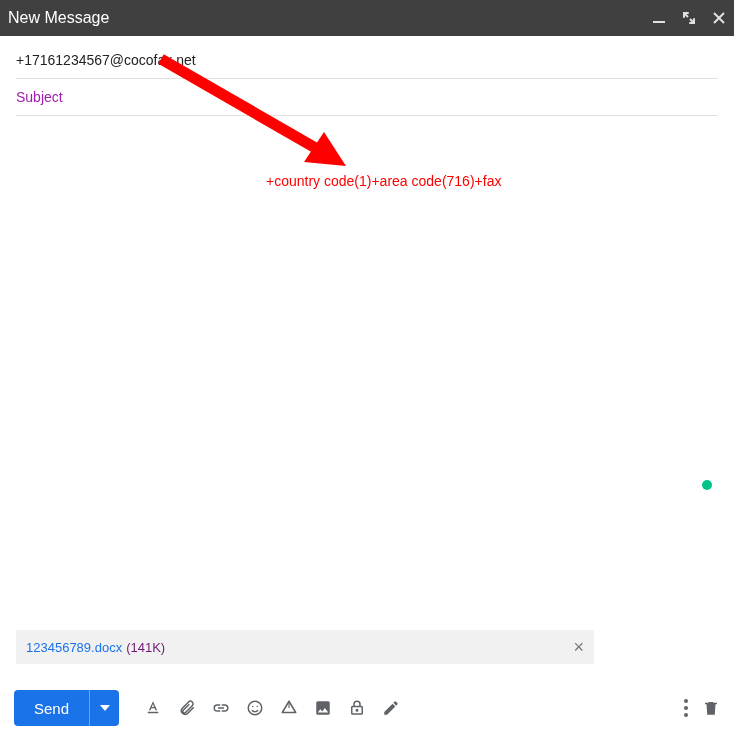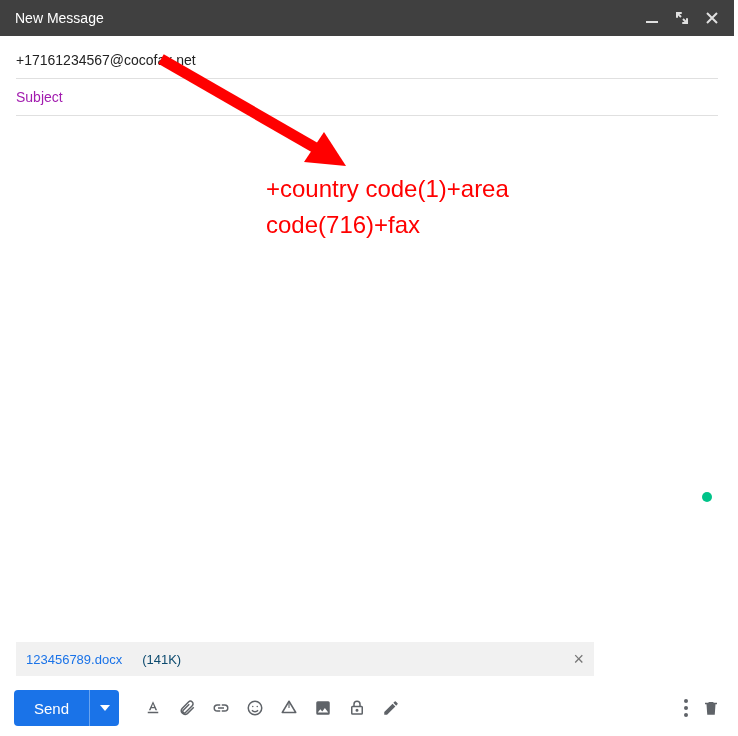--- a/index.html
+++ b/index.html
@@ -18,22 +18,22 @@
     display: flex;
     flex-direction: column;
     position: relative;
   }
   .titlebar {
     background: #404040;
     color: #fff;
     height: 36px;
     display: flex;
     align-items: center;
-    padding: 0 15px;
-    font-size: 14px;
+    padding: 0 8px;
+    font-size: 16px;
     font-weight: 500;
   }
   .titlebar .title { flex: 1; }
   .titlebar .win-controls {
     display: flex;
     gap: 16px;
     align-items: center;
   }
   .titlebar .win-controls span {
     color: #e0e0e0;
@@ -56,52 +56,51 @@
   }
   .body-area {
     flex: 1;
     position: relative;
   }
   .annotation {
     position: absolute;
     left: 266px;
     top: 55px;
     color: #ff0000;
-    font-size: 24px;
+    font-size: 14px;
     line-height: 1.5;
     width: 400px;
   }
   .arrow-svg {
     position: absolute;
     left: 146px;
     top: -72px;
     pointer-events: none;
   }
   .presence-dot {
     position: absolute;
     right: 22px;
     bottom: 140px;
     width: 10px;
     height: 10px;
     border-radius: 50%;
     background: #00c389;
   }
   .attachment-bar {
-    margin: 0 16px 8px 16px;
+    margin: 0 16px 20px 16px;
     background: #f1f1f1;
     height: 34px;
     display: flex;
     align-items: center;
     padding: 0 10px;
     font-size: 13px;
     width: 578px;
-    gap: 16px;
   }
   .attachment-bar .fname { color: #1a73e8; font-weight: 500; }
-  .attachment-bar .fsize { color: #0c4a6e; margin-left: 4px; }
+  .attachment-bar .fsize { color: #701a75; margin-left: 4px; }
   .attachment-bar .remove {
     margin-left: auto;
     color: #777;
     font-size: 18px;
     cursor: pointer;
     line-height: 1;
   }
   .toolbar {
     display: flex;
     align-items: center;

